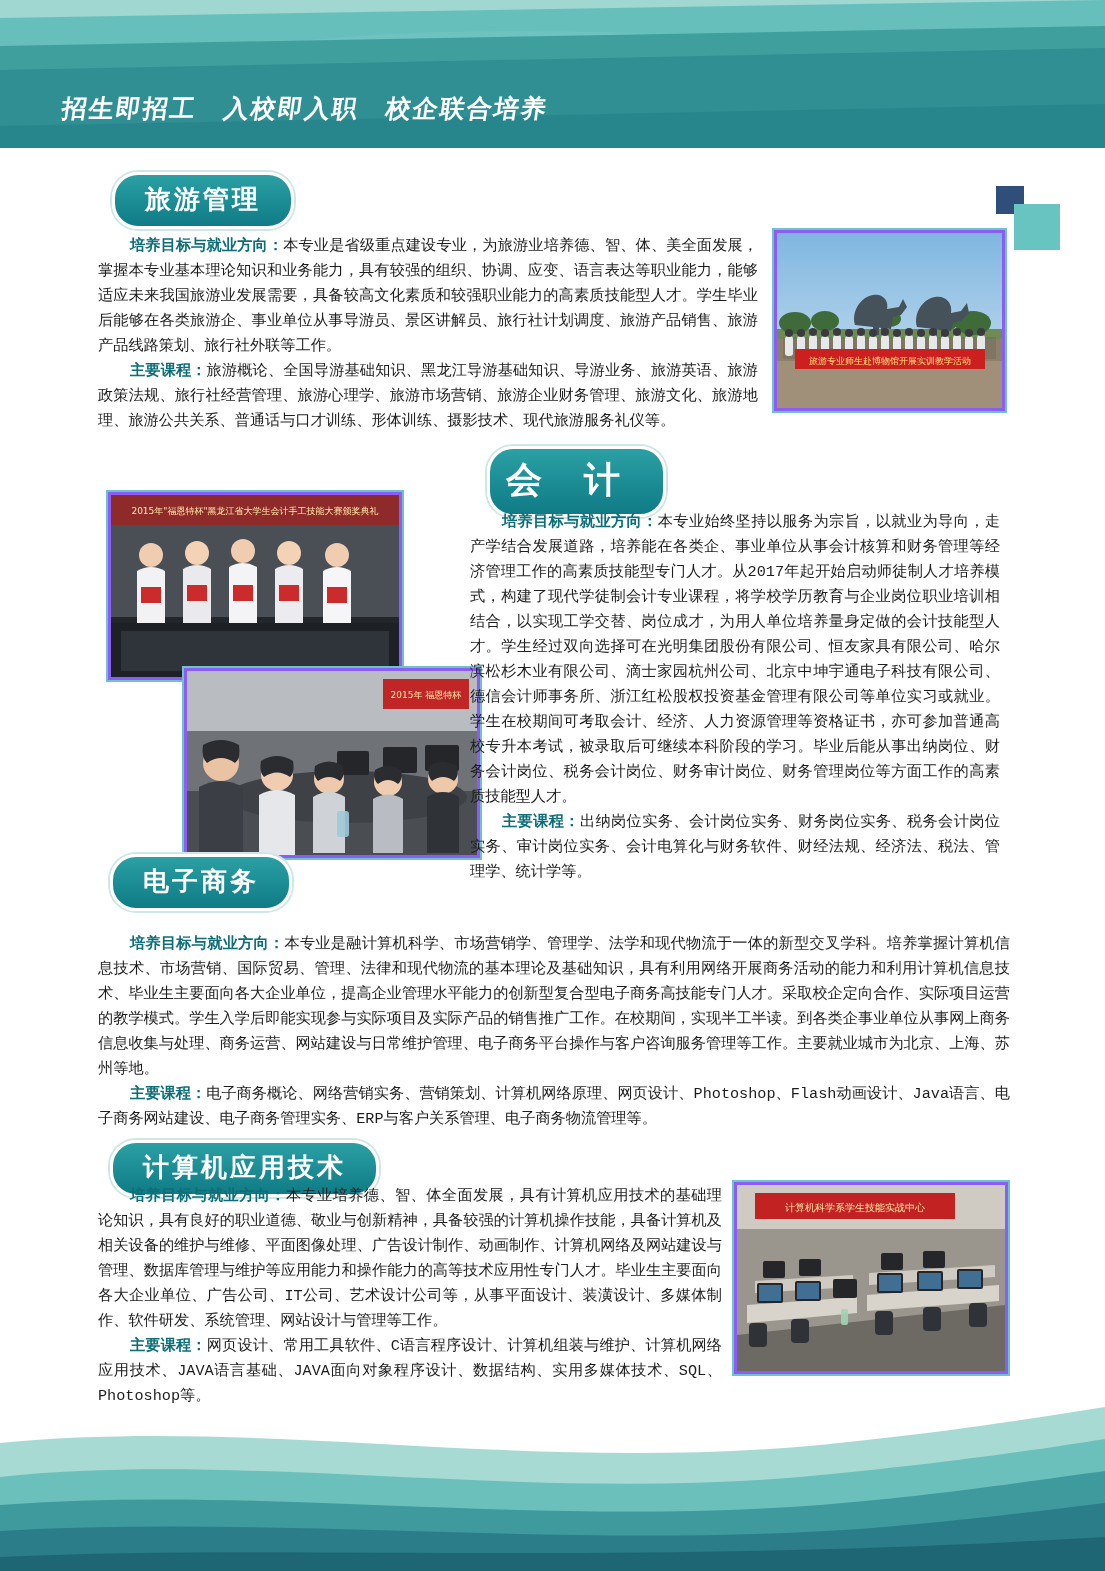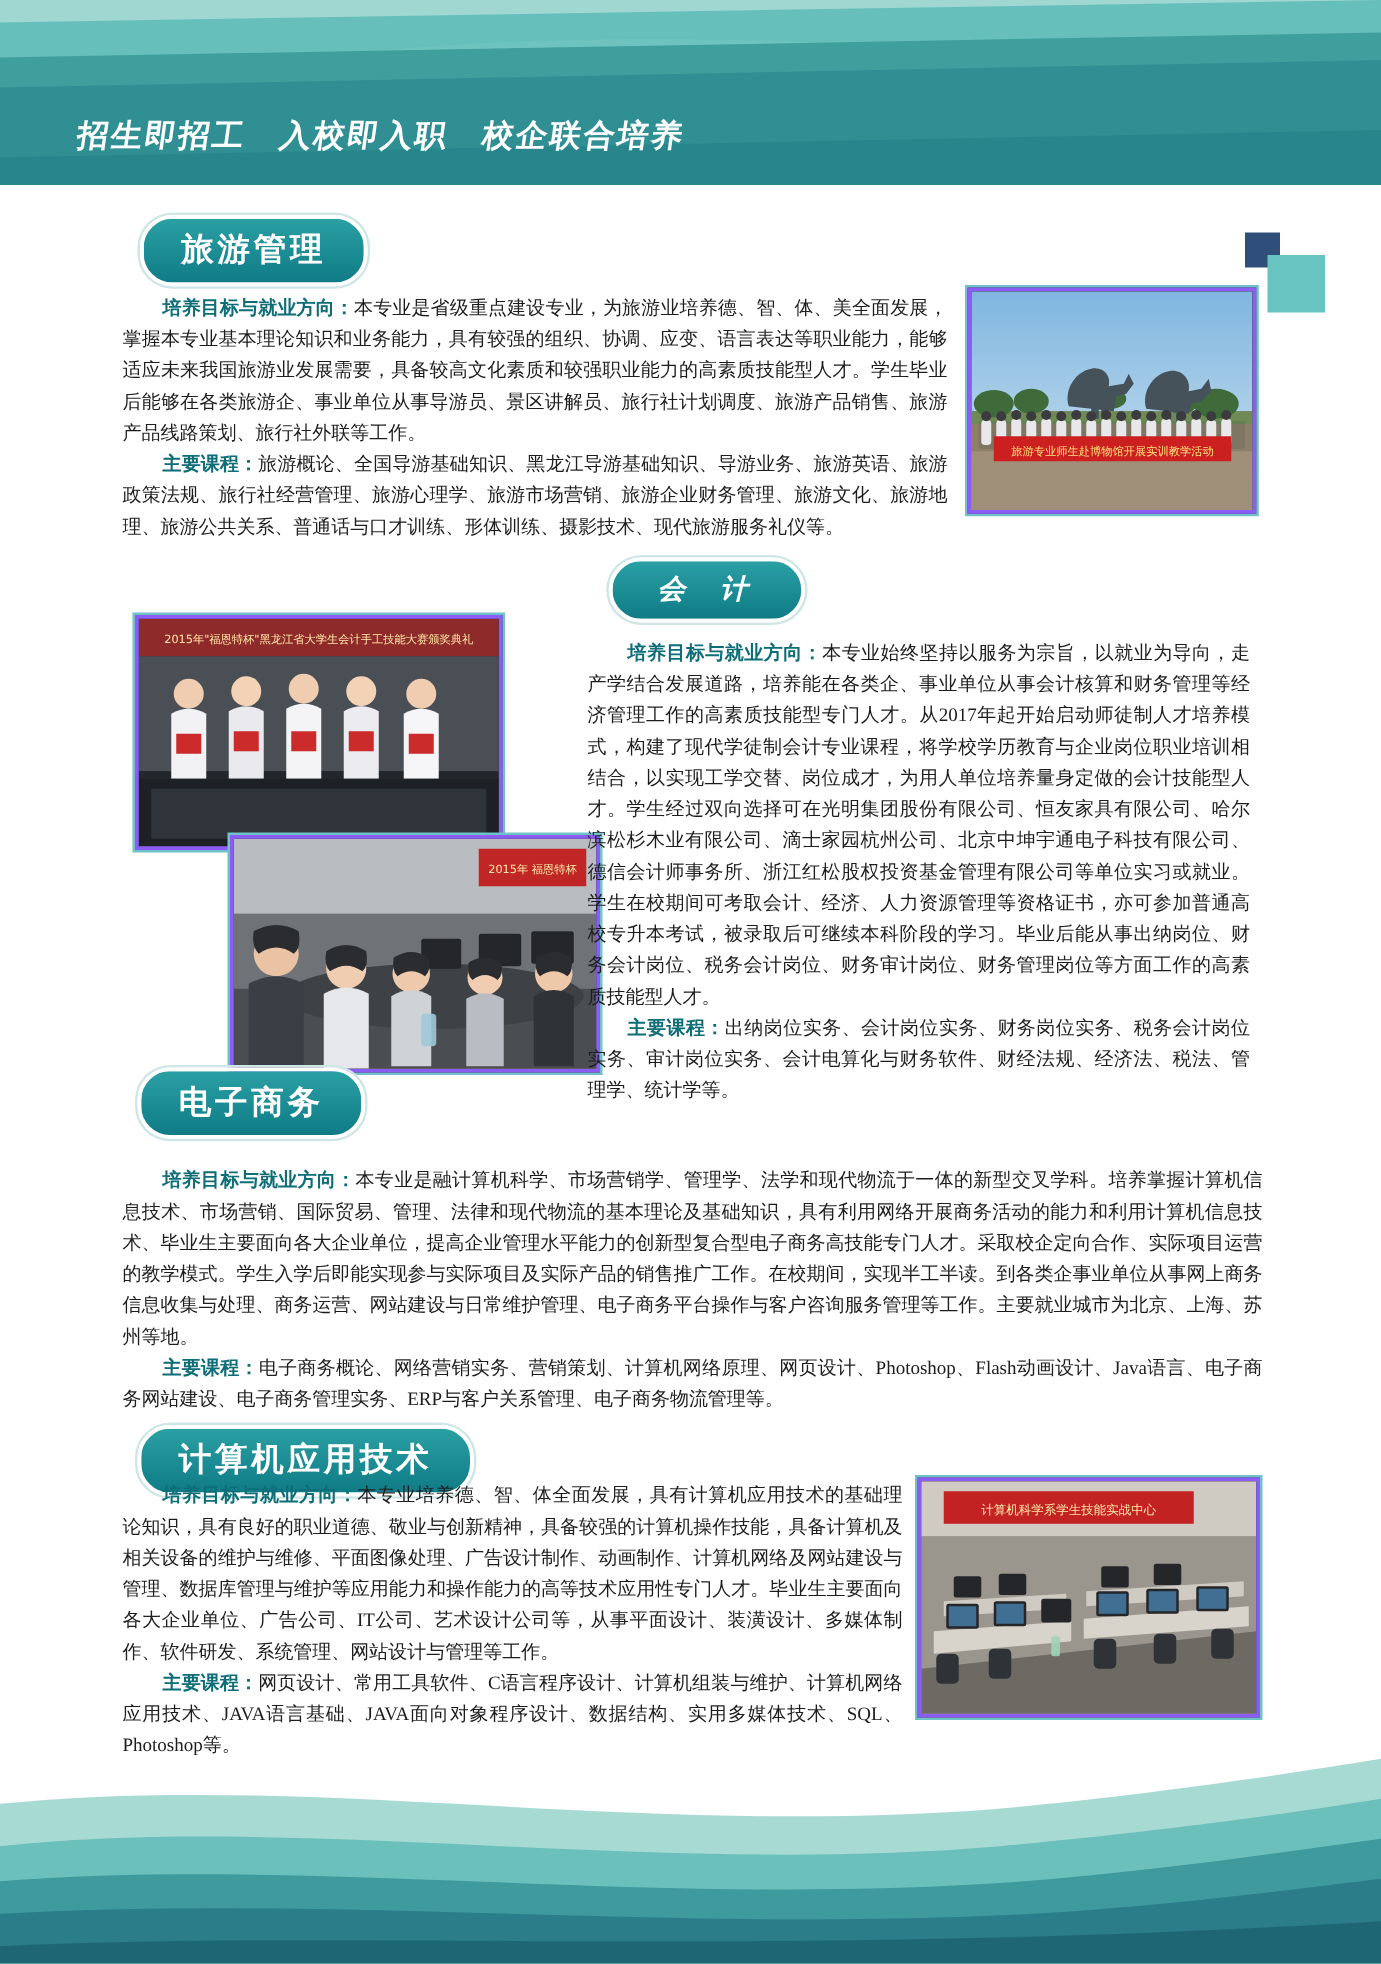--- a/index.html
+++ b/index.html
@@ -44,21 +44,21 @@
   }
 
   .sec{position:absolute;}
 
   
   .body-text{
     font-size:15.2px;
     line-height:25px;
     color:#1d1d1d;
     text-align:justify;
-    font-family:Liberation Serif, serif;
+    font-family:Liberation Mono, monospace;
   }
   .lead{color:#0e6e78;font-weight:bold;}
   .indent{text-indent:32px;display:block;}
 
   
   .photo{
     position:absolute;
     border:3px solid #8b5cf6;
     box-shadow:0 0 0 2px #6fc2c8;
     overflow:hidden;
@@ -168,21 +168,21 @@
 <div class="body-text" style="position:absolute;left:98px;top:234px;width:660px;">
   <span class="indent">
     <span class="lead">培养目标与就业方向：</span><span>本专业是省级重点建设专业，为旅游业培养德、智、体、美全面发展，掌握本专业基本理论知识和业务能力，具有较强的组织、协调、应变、语言表达等职业能力，能够适应未来我国旅游业发展需要，具备较高文化素质和较强职业能力的高素质技能型人才。学生毕业后能够在各类旅游企、事业单位从事导游员、景区讲解员、旅行社计划调度、旅游产品销售、旅游产品线路策划、旅行社外联等工作。</span>
   </span>
   <span class="indent">
     <span class="lead">主要课程：</span><span>旅游概论、全国导游基础知识、黑龙江导游基础知识、导游业务、旅游英语、旅游政策法规、旅行社经营管理、旅游心理学、旅游市场营销、旅游企业财务管理、旅游文化、旅游地理、旅游公共关系、普通话与口才训练、形体训练、摄影技术、现代旅游服务礼仪等。</span>
   </span>
 </div>
 
 <div class="sec" style="left:487px;top:446px;">
-  <div class="pill grad" style="font-size:22px;padding-left:36px;padding-right:40px;font-style:italic;">会　计</div>
+  <div class="pill grad" style="font-size:36px;padding-left:16px;padding-right:40px;">会　计</div>
 </div>
 
 <div class="photo" style="left:108px;top:492px;width:288px;height:182px;">
   <svg width="288" height="182" viewBox="0 0 288 182">
     <rect width="288" height="182" fill="#2b2f33"></rect>
     <rect y="0" width="288" height="30" fill="#8f2a2a"></rect>
     <text x="144" y="19" font-size="9" fill="#ffe9a8" text-anchor="middle" font-family="DejaVu Sans, sans-serif">2015年"福恩特杯"黑龙江省大学生会计手工技能大赛颁奖典礼</text>
     <rect y="30" width="288" height="92" fill="#4a4f55"></rect>
     <rect y="122" width="288" height="60" fill="#23272b"></rect>
 

